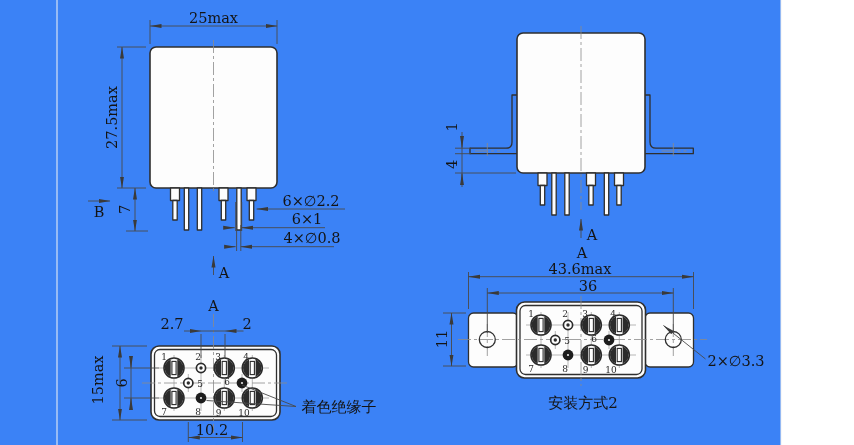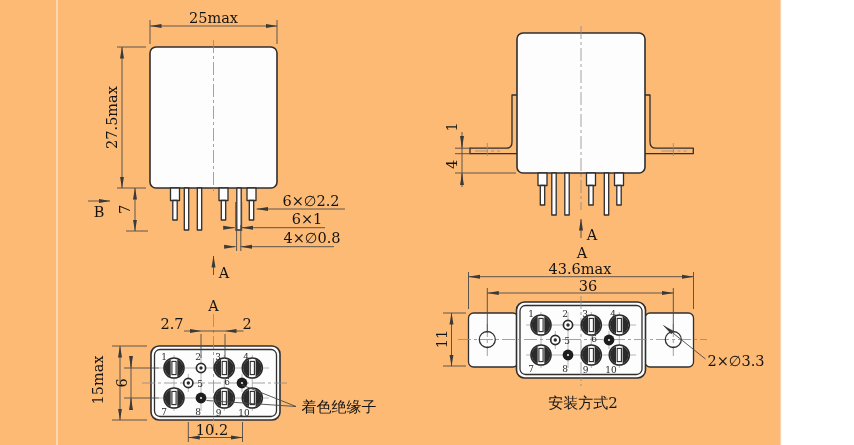--- a/index.html
+++ b/index.html
@@ -1,16 +1,16 @@
 <!DOCTYPE html>
 <html><head>
 <meta charset="utf-8">
 <style>
   html,body { margin:0; padding:0; background:#ffffff; }
-  .canvas { position:relative; width:854px; height:445px; background:#fdba74; overflow:hidden; }
+  .canvas { position:relative; width:854px; height:445px; background:#3b82f6; overflow:hidden; }
   svg { display:block; }
   .olf  { fill:#fdfdfd; stroke:#2f2f2f; stroke-width:1.6; stroke-linejoin:round; }
   .ol2  { fill:none;    stroke:#2f2f2f; stroke-width:1.3; stroke-linejoin:round; }
   .ol2f { fill:#fdfdfd; stroke:#2f2f2f; stroke-width:1.3; stroke-linejoin:round; }
   .dim  { fill:none; stroke:#4a4a4a; stroke-width:0.9; }
   .cl   { fill:none; stroke:#8a8a8a; stroke-width:0.8; stroke-dasharray:13 3 3 3; }
   .thin { fill:none; stroke:#9a9a9a; stroke-width:0.7; }
   text  { font-family:"DejaVu Serif","Liberation Serif",serif; fill:#141414; text-anchor:middle; }
   .dt   { font-size:14.5px; }
   .pn   { font-size:9px; fill:#2a2a2a; }

